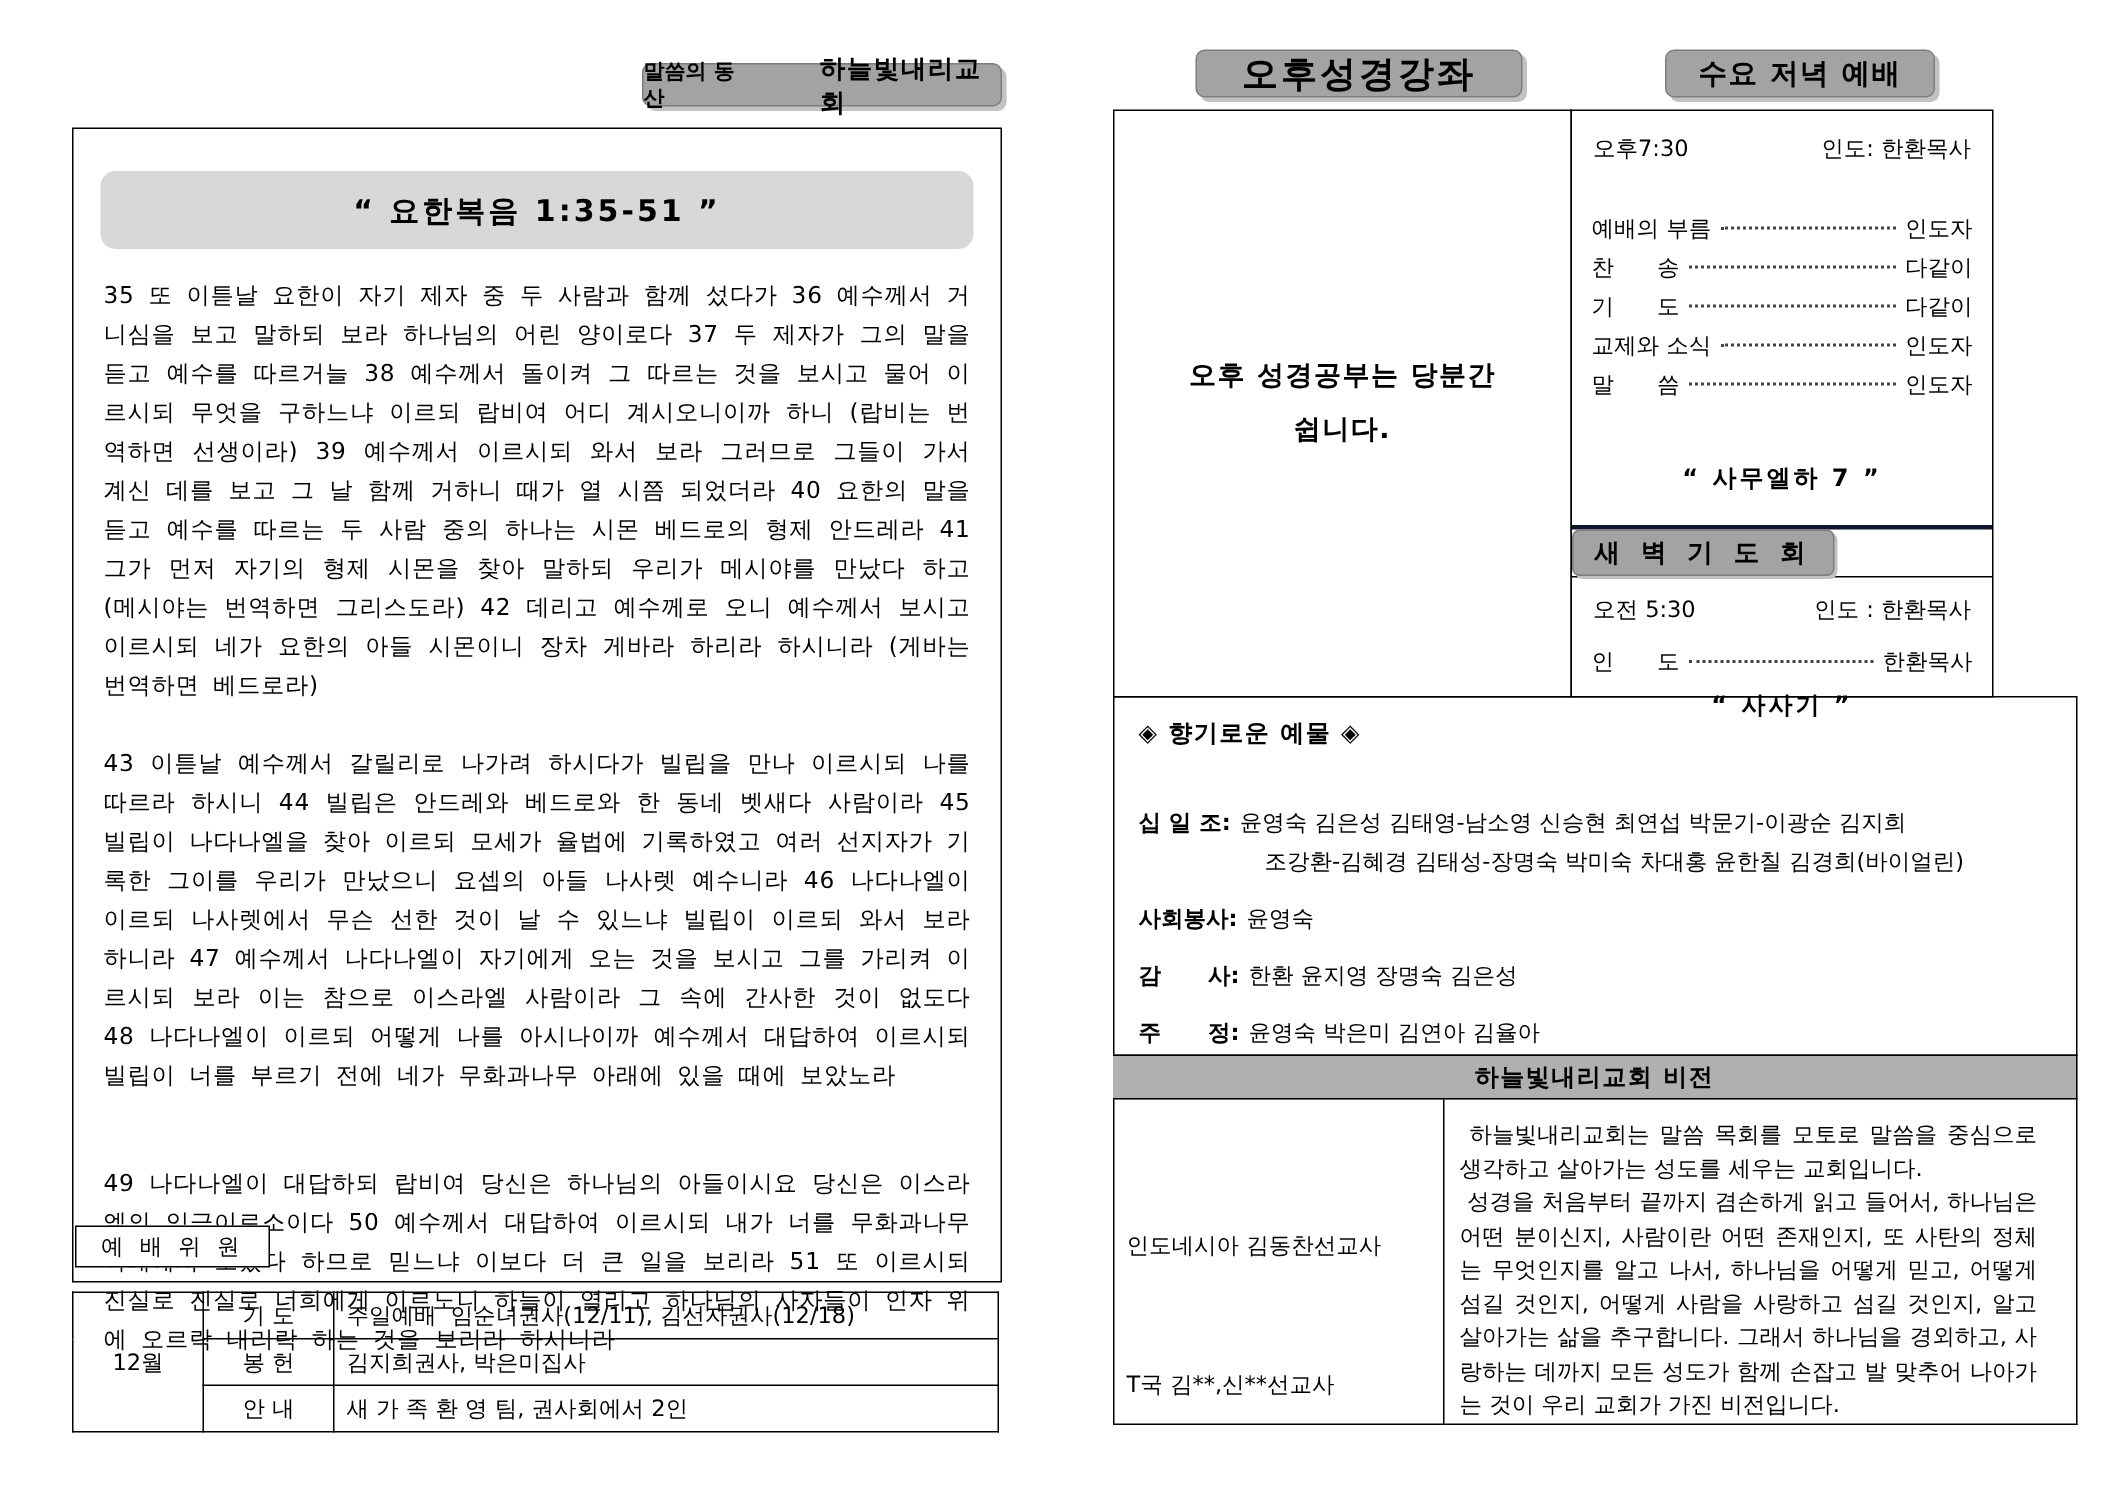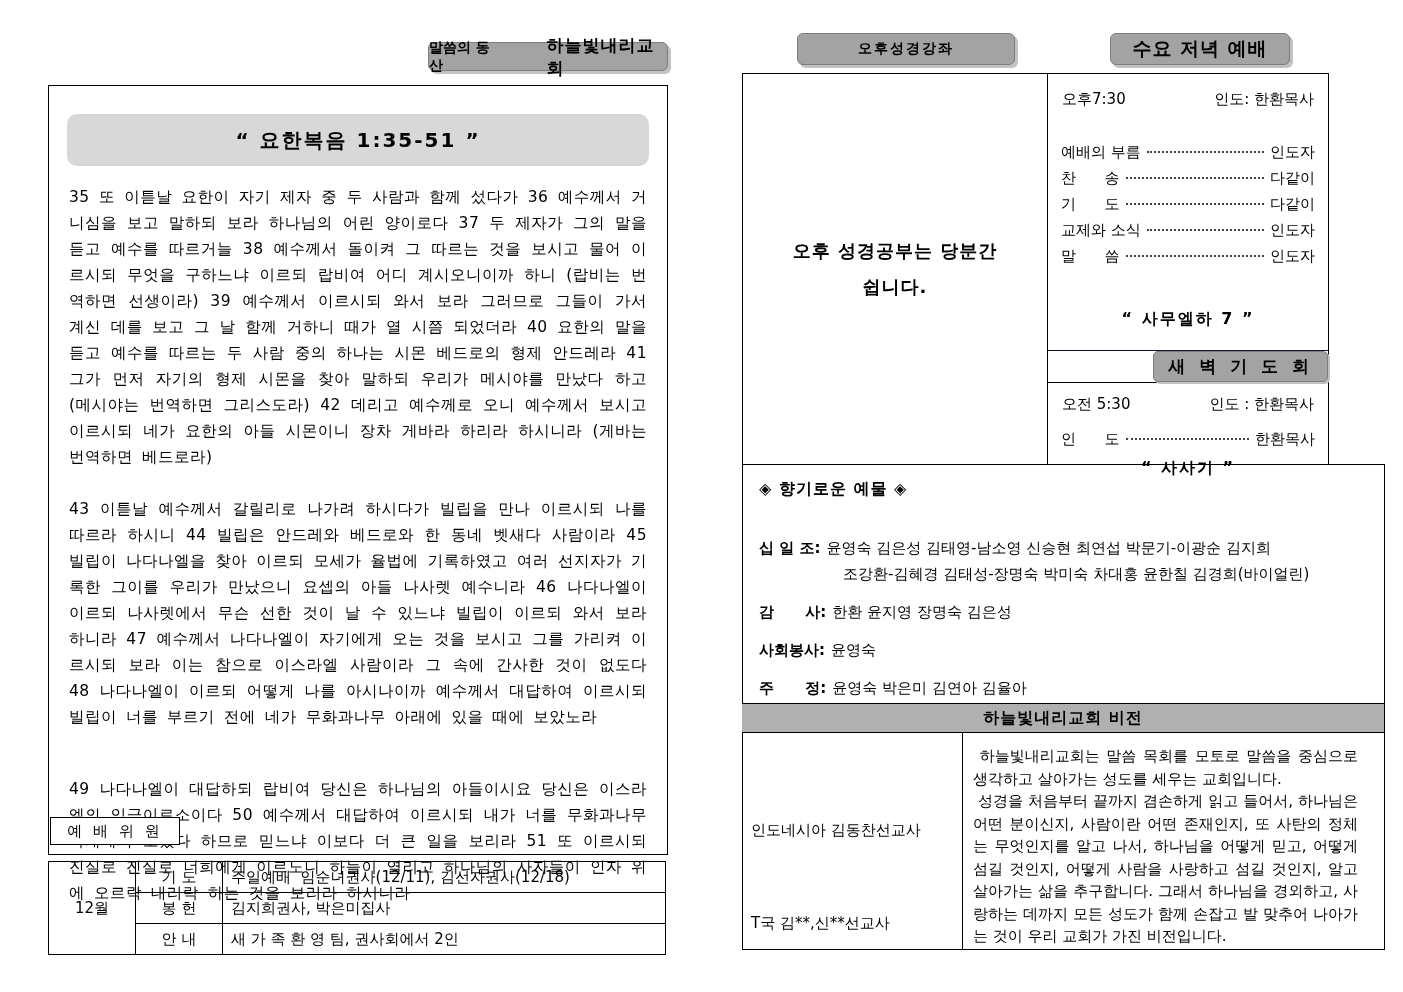--- a/index.html
+++ b/index.html
@@ -35,22 +35,22 @@
   
   .cell-border{border:1px solid #000;}
   .notice{display:flex;flex-direction:column;align-items:center;justify-content:center;
           height:100%;font-size:18px;font-weight:bold;line-height:36px;letter-spacing:1px;}
   .tl-row{display:flex;justify-content:space-between;font-size:15px;padding:16px 14px 0 14px;}
   .order{padding:0 13px;}
   .order-row{display:flex;align-items:baseline;height:26px;font-size:15px;}
   .order-row .lbl{white-space:pre;}
   .order-row .leader{flex:1;border-bottom:2px dotted #444;margin:0 6px;transform:translateY(-4px);}
   .center-scripture{text-align:center;font-weight:bold;font-size:16px;letter-spacing:2px;}
-  .dawn-band{border-top:1px solid #0f172a;border-bottom:1px solid #000;height:31px;
-             display:flex;align-items:center;justify-content:flex-end;}
+  .dawn-band{border-top:3px solid #0f172a;border-bottom:1px solid #000;height:31px;
+             display:flex;align-items:center;justify-content:flex-start;}
   .dawn-badge{background:#a3a3a3;border:1px solid #7d7d7d;border-radius:5px;
               box-shadow:2px 2px 0 #c2c2c2;font-weight:bold;font-size:17px;
               letter-spacing:4px;padding:3px 14px;}
 
   .offer-title{font-weight:bold;font-size:16px;letter-spacing:1px;}
   .offer-row{display:flex;font-size:15px;margin-top:14px;line-height:24px;}
   .offer-row .olbl{font-weight:bold;white-space:pre;flex:0 0 auto;}
   .offer-row .oval{margin-left:6px;white-space:pre-wrap;}
   .tithe-line2{padding-left:84px;font-size:15px;line-height:24px;margin-top:2px;}
 
@@ -98,21 +98,21 @@
     <td class="c">봉 헌</td>
     <td class="pre">김지희권사, 박은미집사</td>
   </tr>
   <tr>
     <td class="c">안 내</td>
     <td class="pre">새 가 족 환 영 팀, 권사회에서 2인</td>
   </tr>
 </tbody>
   </table>
 
-<div class="abs badge" style="left:797px;top:33px;width:218px;height:32px;font-size:14px;letter-spacing:2px;">오후성경강좌</div>
+<div class="abs badge" style="left:797px;top:33px;width:218px;height:32px;font-size:24px;letter-spacing:2px;">오후성경강좌</div>
 <div class="abs badge" style="left:1110px;top:33px;width:180px;height:32px;font-size:19px;letter-spacing:1px;">수요 저녁 예배</div>
 
 <div class="abs cell-border" style="left:742px;top:73px;width:306px;height:392px;">
   <div class="notice">
     <span>오후 성경공부는 당분간</span>
     <span>쉽니다.</span>
   </div>
 </div>
 
 <div class="abs cell-border" style="left:1047px;top:73px;width:282px;height:392px;border-left:1px solid #000;">
@@ -167,26 +167,26 @@
 </div>
 
 <div class="abs cell-border" style="left:742px;top:464px;width:643px;height:240px;padding:14px 16px;">
   <div class="offer-title">◈ 향기로운 예물 ◈</div>
   <div class="offer-row" style="margin-top:36px;">
     <span class="olbl">십 일 조:</span>
     <span class="oval">윤영숙 김은성 김태영-남소영 신승현 최연섭 박문기-이광순 김지희</span>
   </div>
   <div class="tithe-line2">조강환-김혜경 김태성-장명숙 박미숙 차대홍 윤한칠 김경희(바이얼린)</div>
   <div class="offer-row">
+    <span class="olbl">사회봉사:</span>
+    <span class="oval">윤영숙</span>
+  </div>
+  <div class="offer-row">
     <span class="olbl">감      사:</span>
     <span class="oval">한환 윤지영 장명숙 김은성</span>
-  </div>
-  <div class="offer-row">
-    <span class="olbl">사회봉사:</span>
-    <span class="oval">윤영숙</span>
   </div>
   <div class="offer-row">
     <span class="olbl">주      정:</span>
     <span class="oval">윤영숙 박은미 김연아 김율아</span>
   </div>
 </div>
 
 <div class="abs" style="left:742px;top:703px;width:643px;">
   <div class="bt-header">
     <div class="h" style="flex:1;border-left:none;">하늘빛내리교회 비전</div>

